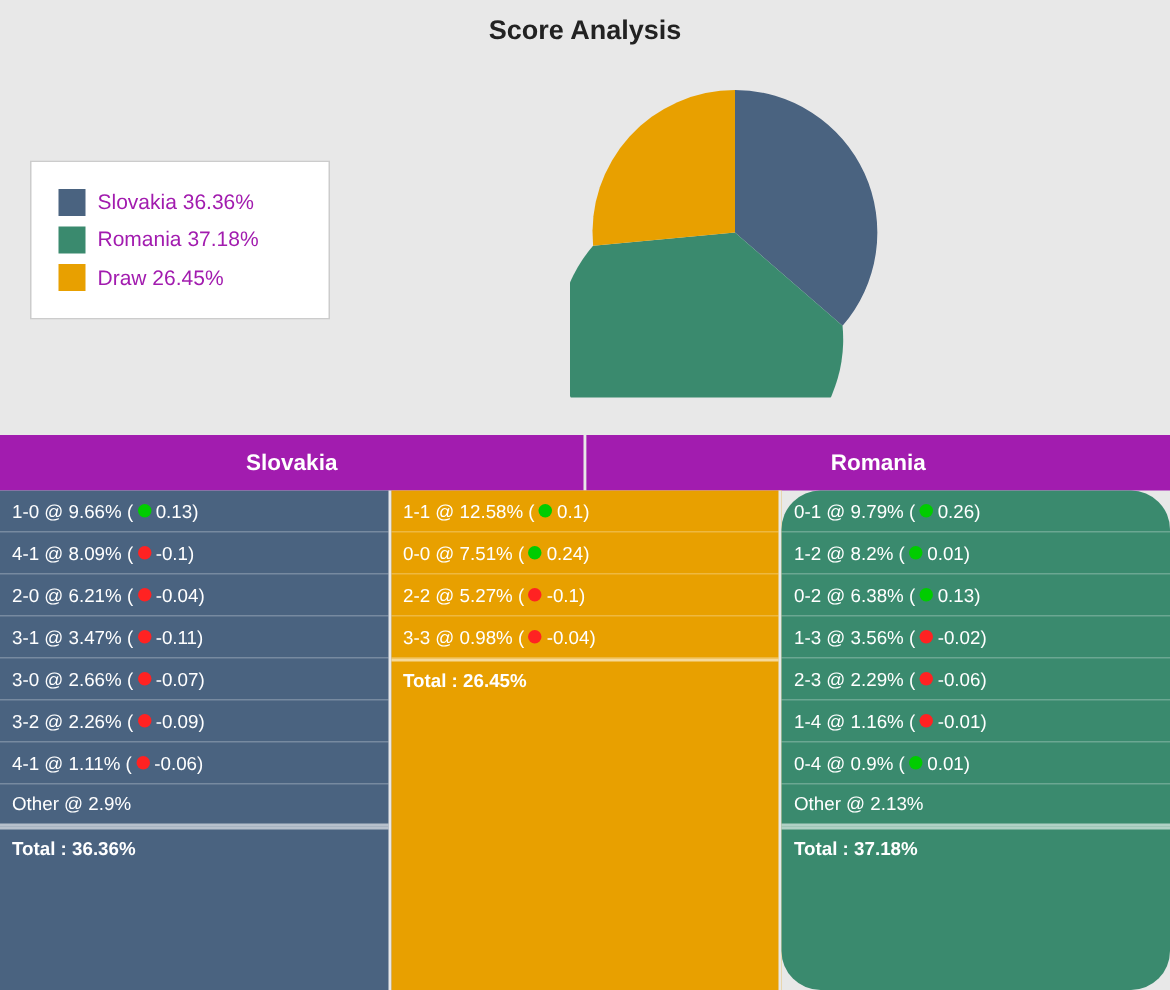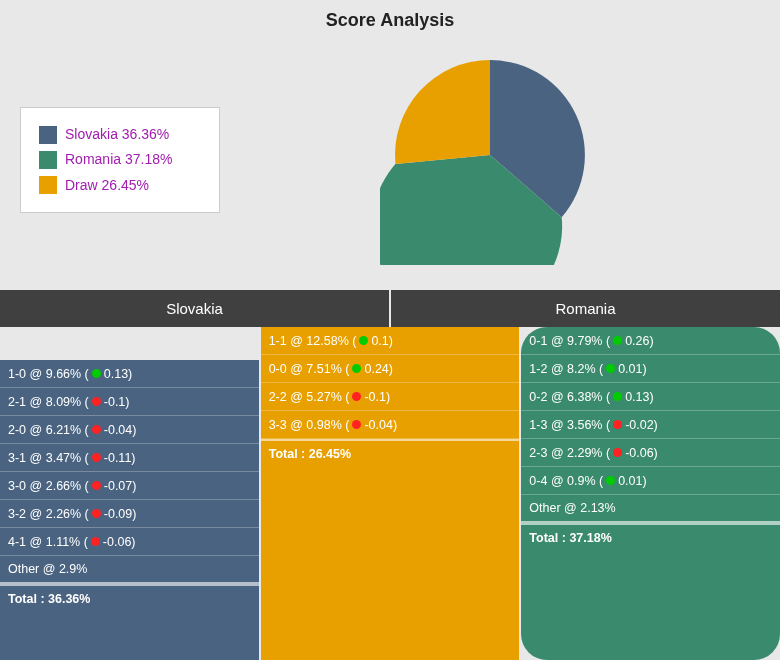--- a/index.html
+++ b/index.html
@@ -71,42 +71,42 @@
       flex: 1;
       display: flex;
       flex-direction: column;
     }
     .table-headers {
       display: flex;
       flex-direction: row;
     }
     .col-header {
       flex: 1;
-      background: #404040;
+      background: #a21caf;
       color: white;
-      font-weight: normal;
+      font-weight: bold;
       font-size: 15px;
       text-align: center;
       padding: 10px 6px;
       border-right: 2px solid #e8e8e8;
     }
     .col-header:last-child { border-right: none; }
     .table-body {
       display: flex;
       flex-direction: row;
       flex: 1;
     }
     .col-data {
       flex: 1;
       display: flex;
       flex-direction: column;
       border-right: 2px solid #e8e8e8;
     }
     .col-data:last-child { border-right: none; border-radius: 26px; }
-    .col-slovakia { background: #4a6380; margin-top: 33px; }
+    .col-slovakia { background: #4a6380; }
     .col-draw { background: #e8a000; }
     .col-romania { background: #3a8a6e; }
     .data-row {
       padding: 5px 8px;
       font-size: 12.5px;
       color: white;
       border-bottom: 1px solid rgba(255,255,255,0.25);
       display: flex;
       align-items: center;
       gap: 3px;
@@ -175,21 +175,21 @@
     </div>
     <div class="table-body">
 
       <div class="col-data col-slovakia">
         <div class="data-row">
           <span>1-0 @ 9.66% (</span>
             <span class="dot-green"></span>
             <span> 0.13)</span>
         </div>
         <div class="data-row">
-          <span>2-1 @ 8.09% (</span>
+          <span>4-1 @ 8.09% (</span>
             <span class="dot-red"></span>
             <span> -0.1)</span>
         </div>
         <div class="data-row">
           <span>2-0 @ 6.21% (</span>
             <span class="dot-red"></span>
             <span> -0.04)</span>
         </div>
         <div class="data-row">
           <span>3-1 @ 3.47% (</span>
@@ -265,20 +265,25 @@
           <span>1-3 @ 3.56% (</span>
             <span class="dot-red"></span>
             <span> -0.02)</span>
         </div>
         <div class="data-row">
           <span>2-3 @ 2.29% (</span>
             <span class="dot-red"></span>
             <span> -0.06)</span>
         </div>
         <div class="data-row">
+          <span>1-4 @ 1.16% (</span>
+            <span class="dot-red"></span>
+            <span> -0.01)</span>
+        </div>
+        <div class="data-row">
           <span>0-4 @ 0.9% (</span>
             <span class="dot-green"></span>
             <span> 0.01)</span>
         </div>
         <div class="data-row other-row">
           <span>Other @ 2.13%</span>
         </div>
         <div class="data-row total-row">
           <span>Total : 37.18%</span>
         </div>

